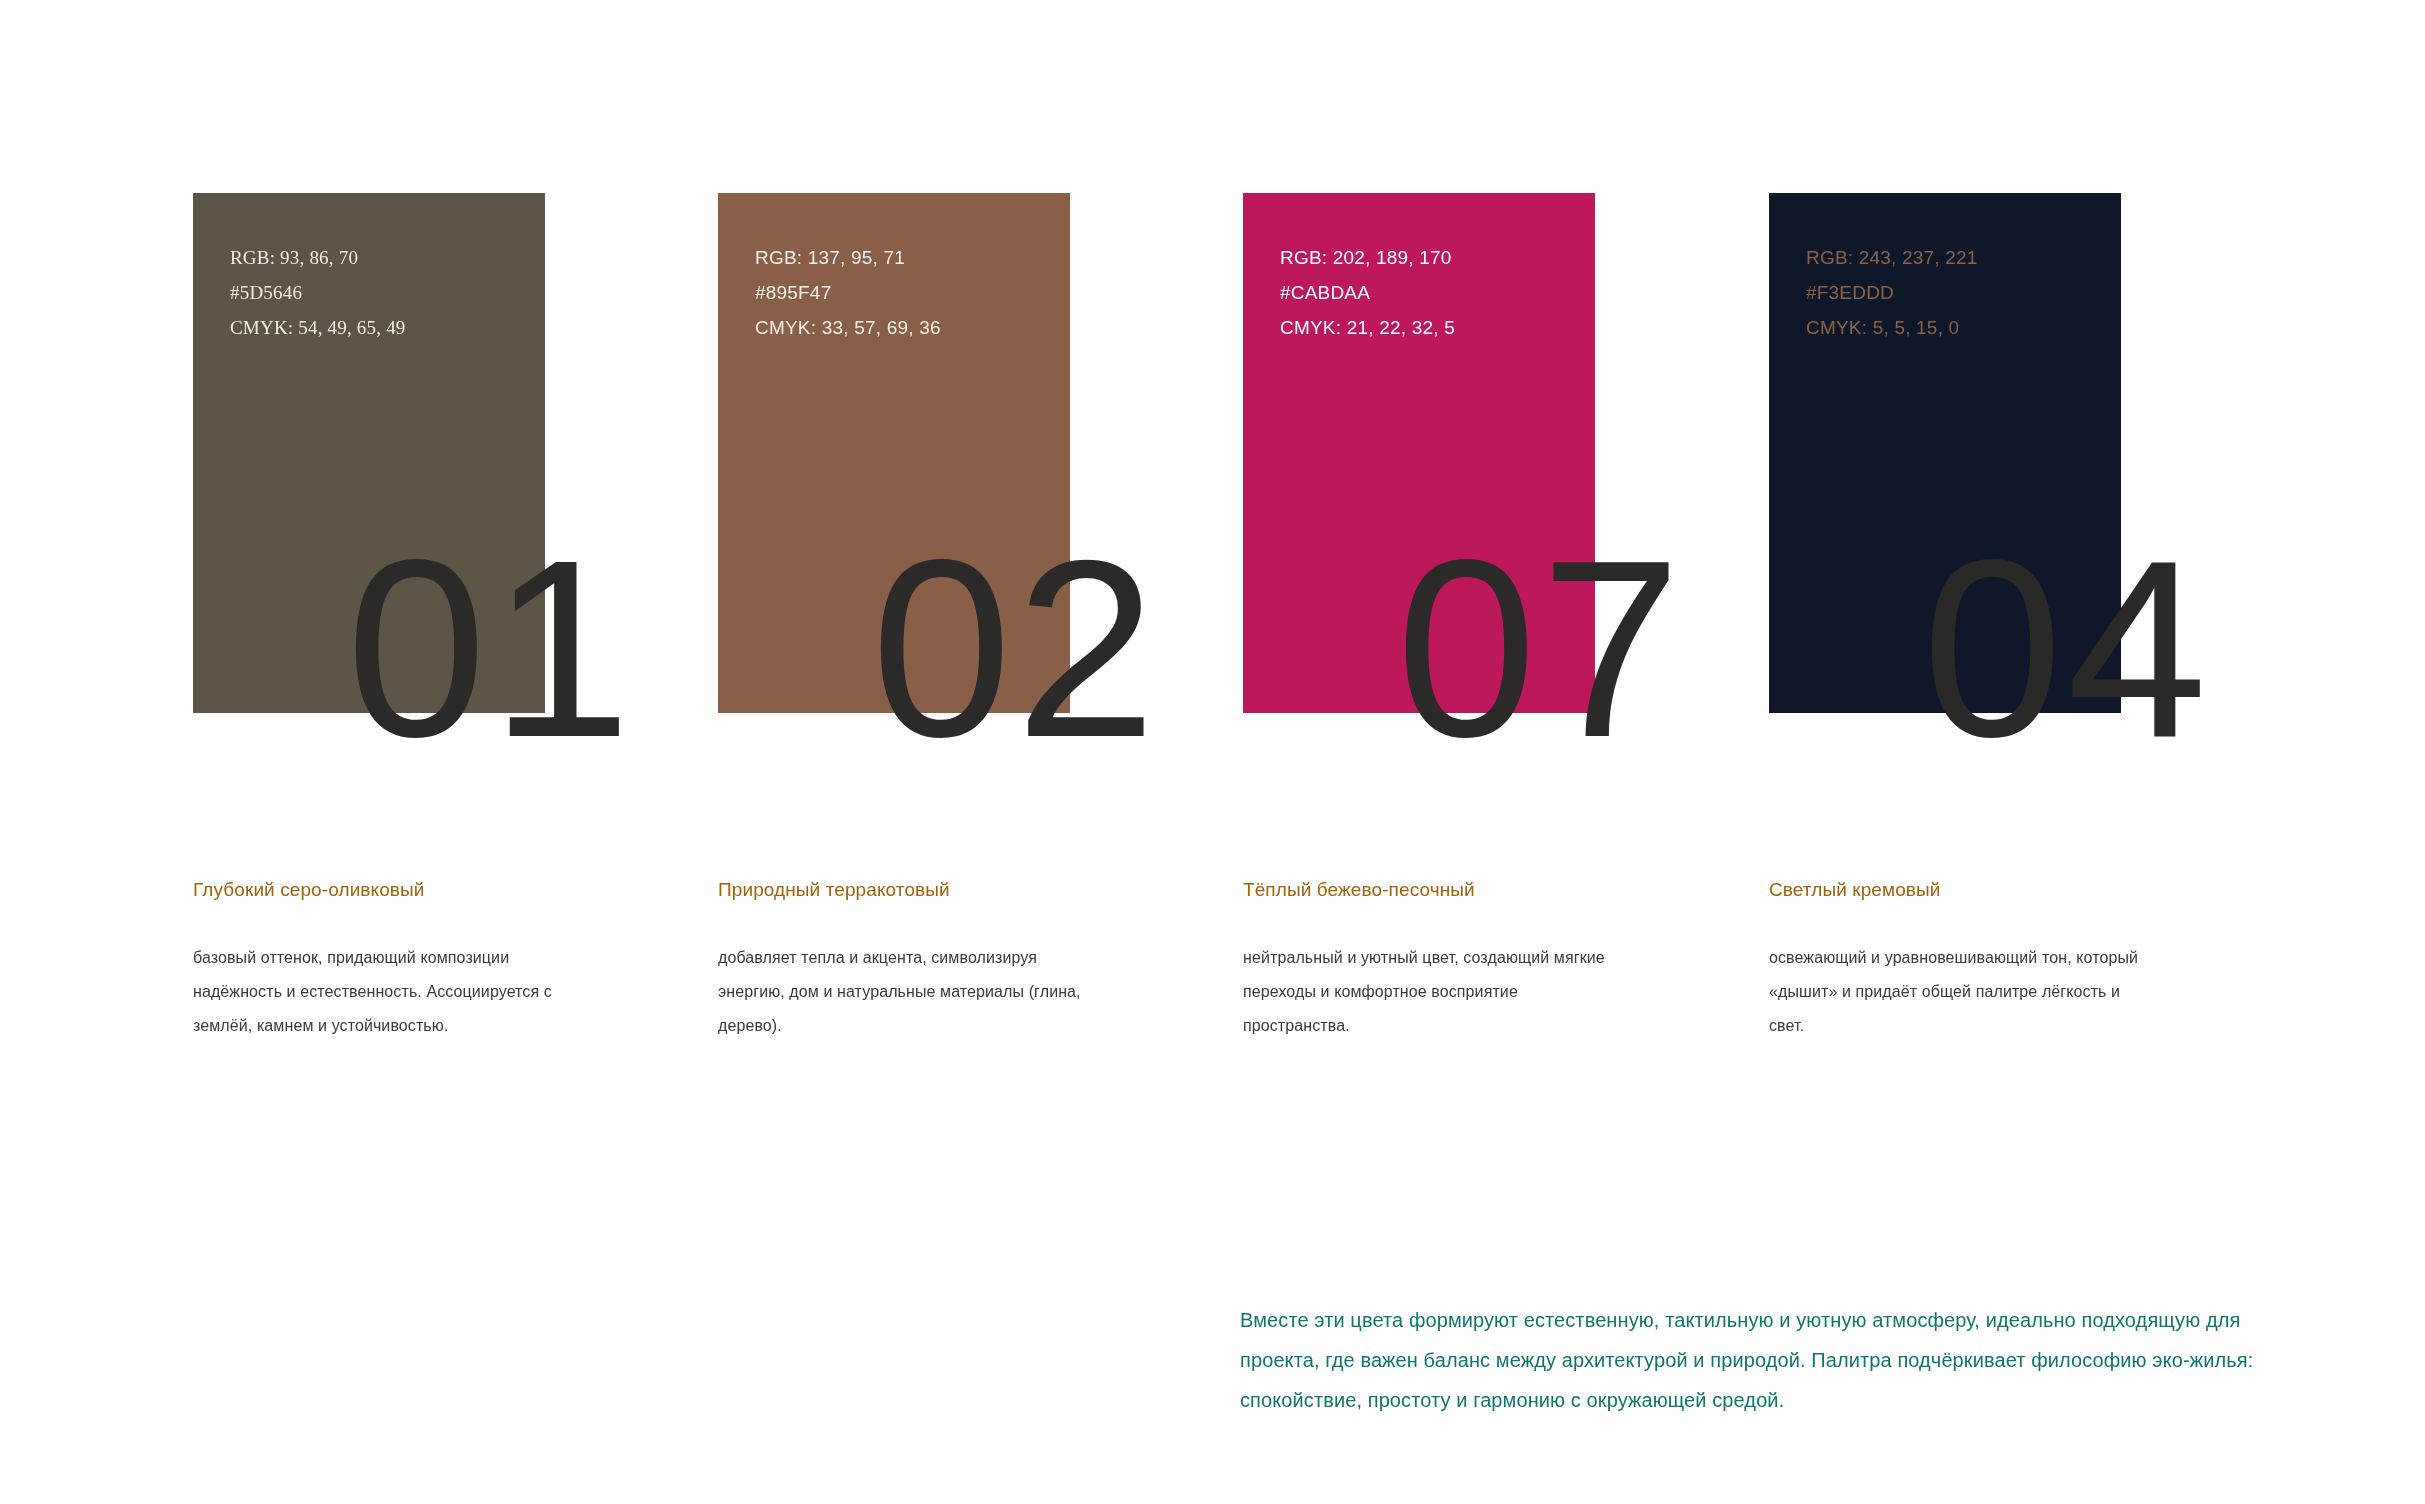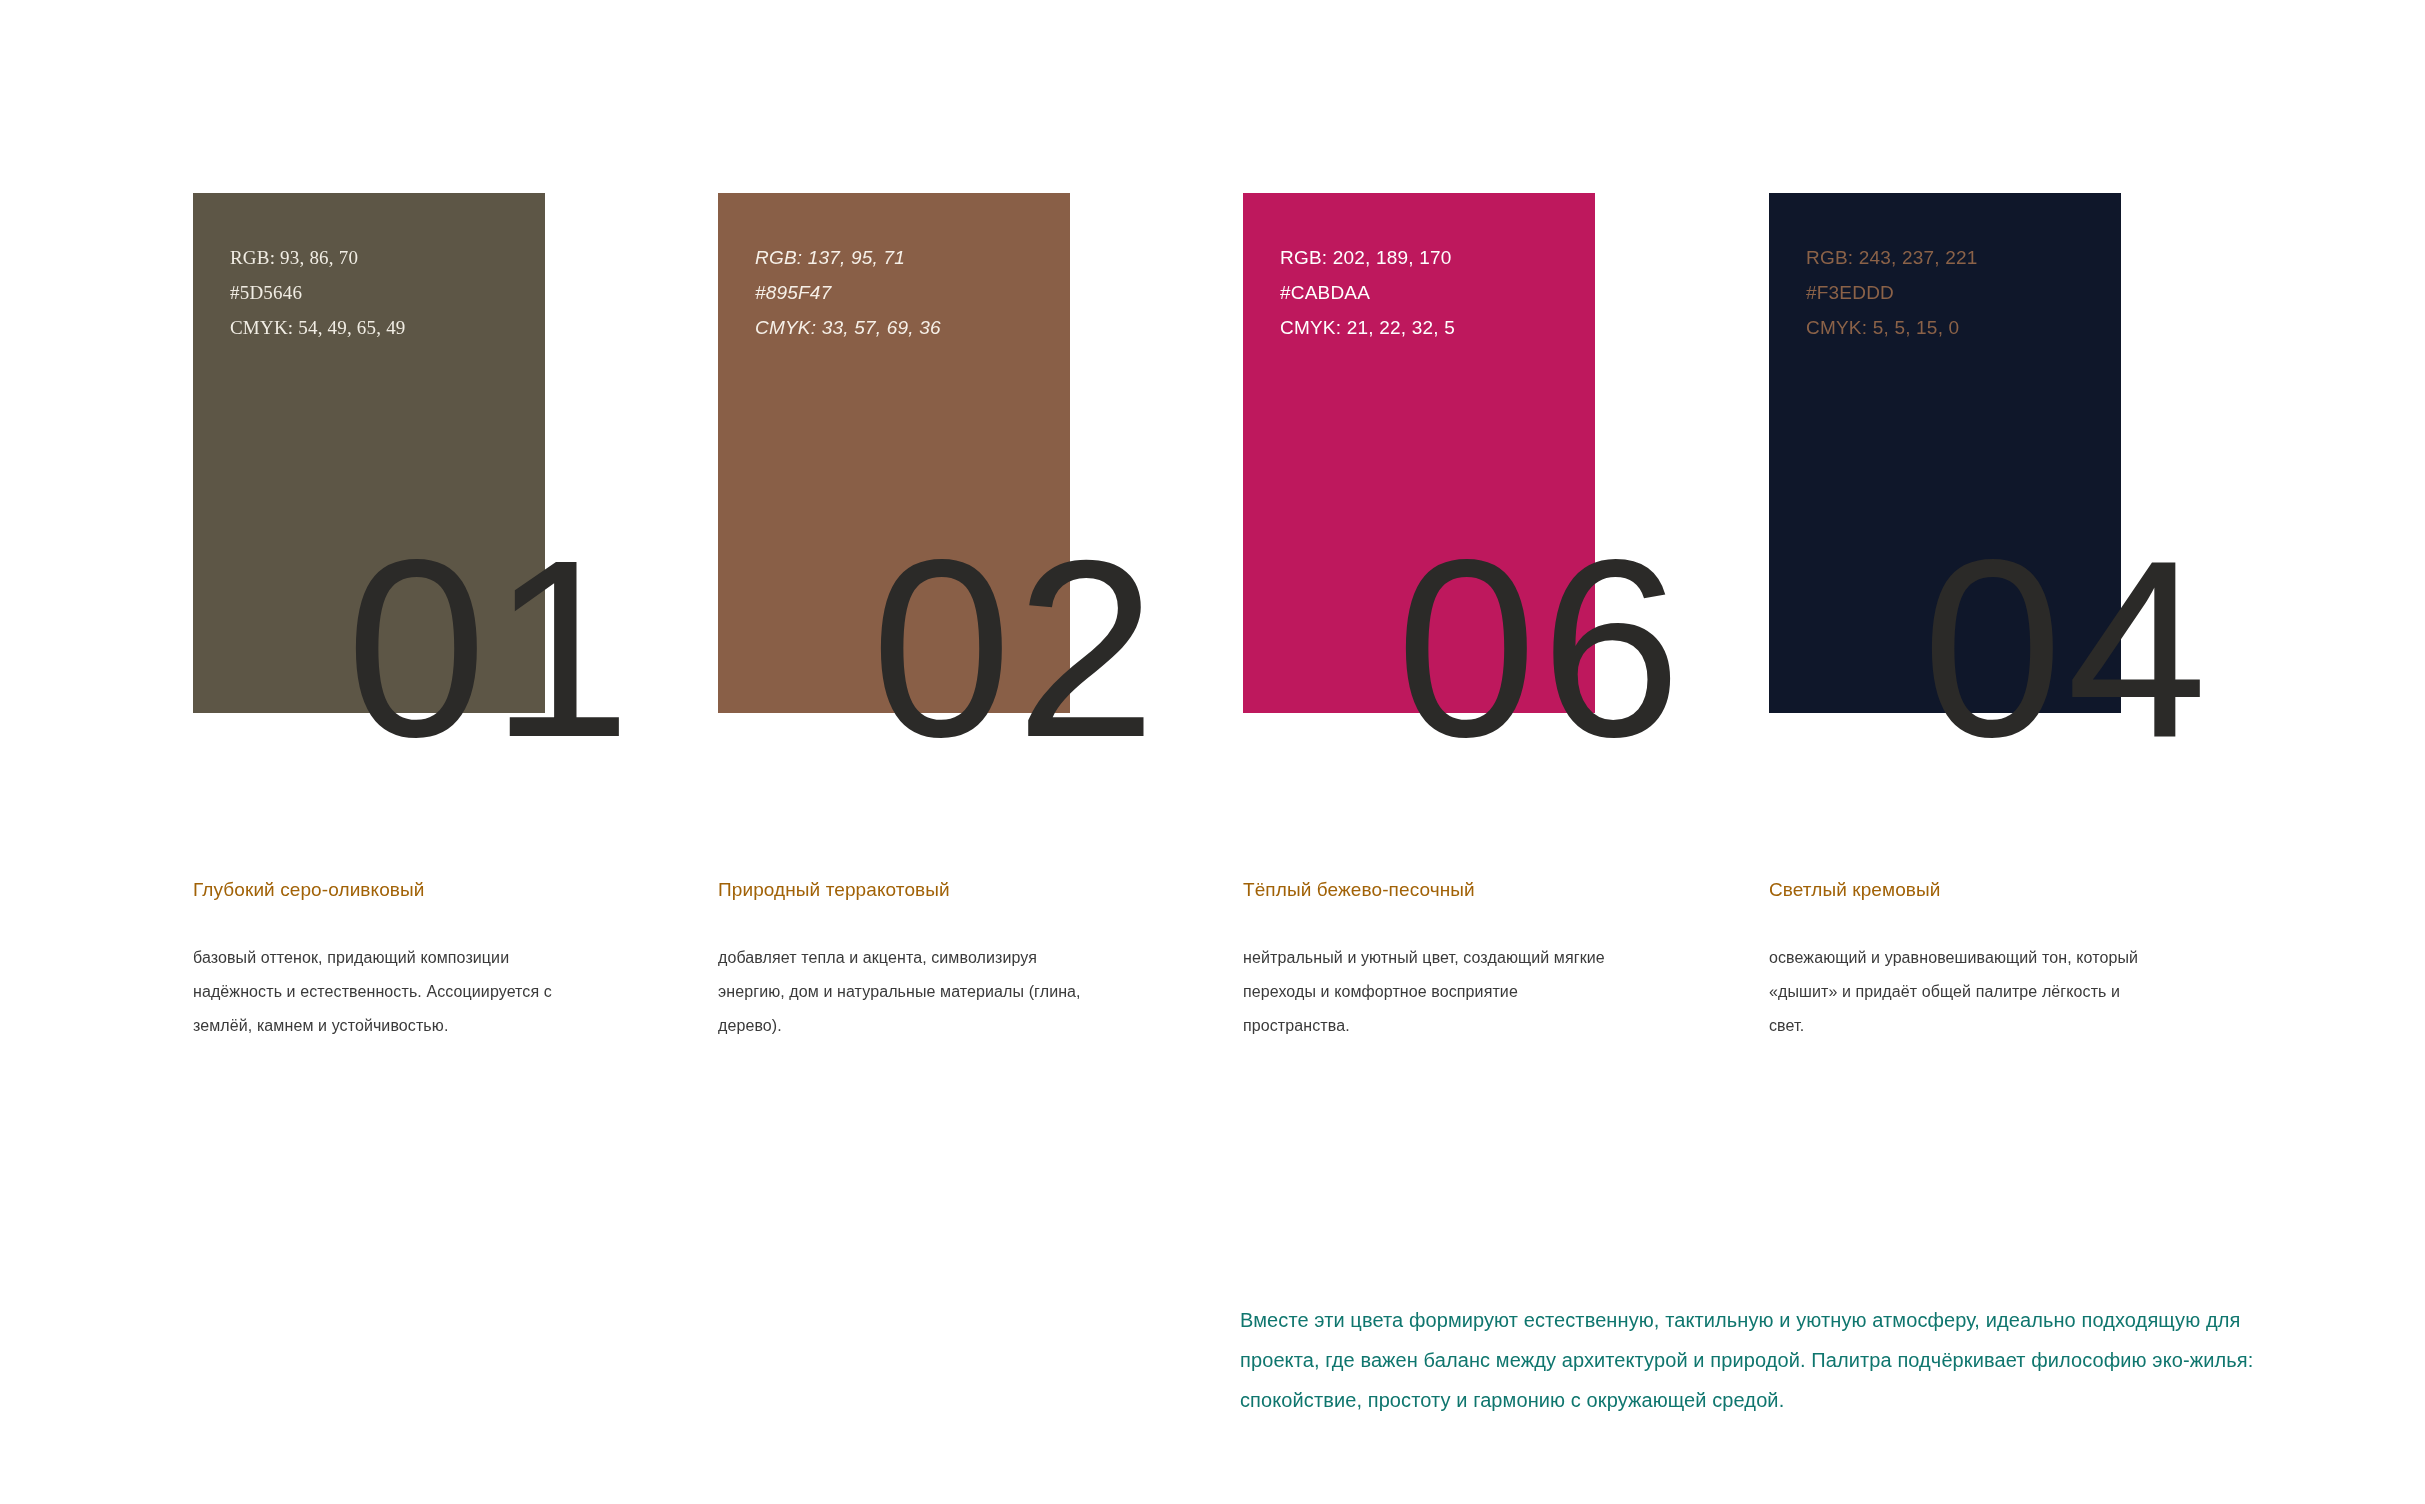--- a/index.html
+++ b/index.html
@@ -115,42 +115,42 @@
     </div>
     <div class="numeral" style="color: rgb(43, 42, 40);">01</div>
     <div class="desc">
       <div class="desc-title">Глубокий серо-оливковый</div>
       <div class="desc-body">базовый оттенок, придающий композиции надёжность и естественность. Ассоциируется с землёй, камнем и устойчивостью.</div>
     </div>
   </div>
 
   <div class="column" style="left:718px">
     <div class="swatch" style="background: rgb(137, 95, 71);">
-      <div class="swatch-info" style="color: rgb(246, 240, 232); font-style: italic;">
+      <div class="swatch-info" style="color: rgb(246, 240, 232);">
         <div>RGB: 137, 95, 71</div>
         <div>#895F47</div>
         <div>CMYK: 33, 57, 69, 36</div>
       </div>
     </div>
     <div class="numeral" style="color: rgb(43, 42, 40);">02</div>
     <div class="desc">
       <div class="desc-title">Природный терракотовый</div>
       <div class="desc-body">добавляет тепла и акцента, символизируя энергию, дом и натуральные материалы (глина, дерево).</div>
     </div>
   </div>
 
   <div class="column" style="left:1243px">
     <div class="swatch" style="background: #be185d;">
       <div class="swatch-info" style="color: rgb(255, 255, 255);">
         <div>RGB: 202, 189, 170</div>
         <div>#CABDAA</div>
         <div>CMYK: 21, 22, 32, 5</div>
       </div>
     </div>
-    <div class="numeral" style="color: rgb(43, 42, 40);">06</div>
+    <div class="numeral" style="color: rgb(43, 42, 40);">07</div>
     <div class="desc">
       <div class="desc-title">Тёплый бежево-песочный</div>
       <div class="desc-body">нейтральный и уютный цвет, создающий мягкие переходы и комфортное восприятие пространства.</div>
     </div>
   </div>
 
   <div class="column" style="left:1769px">
     <div class="swatch" style="background: #0f172a;">
       <div class="swatch-info" style="color: rgb(139, 98, 72);">
         <div>RGB: 243, 237, 221</div>

